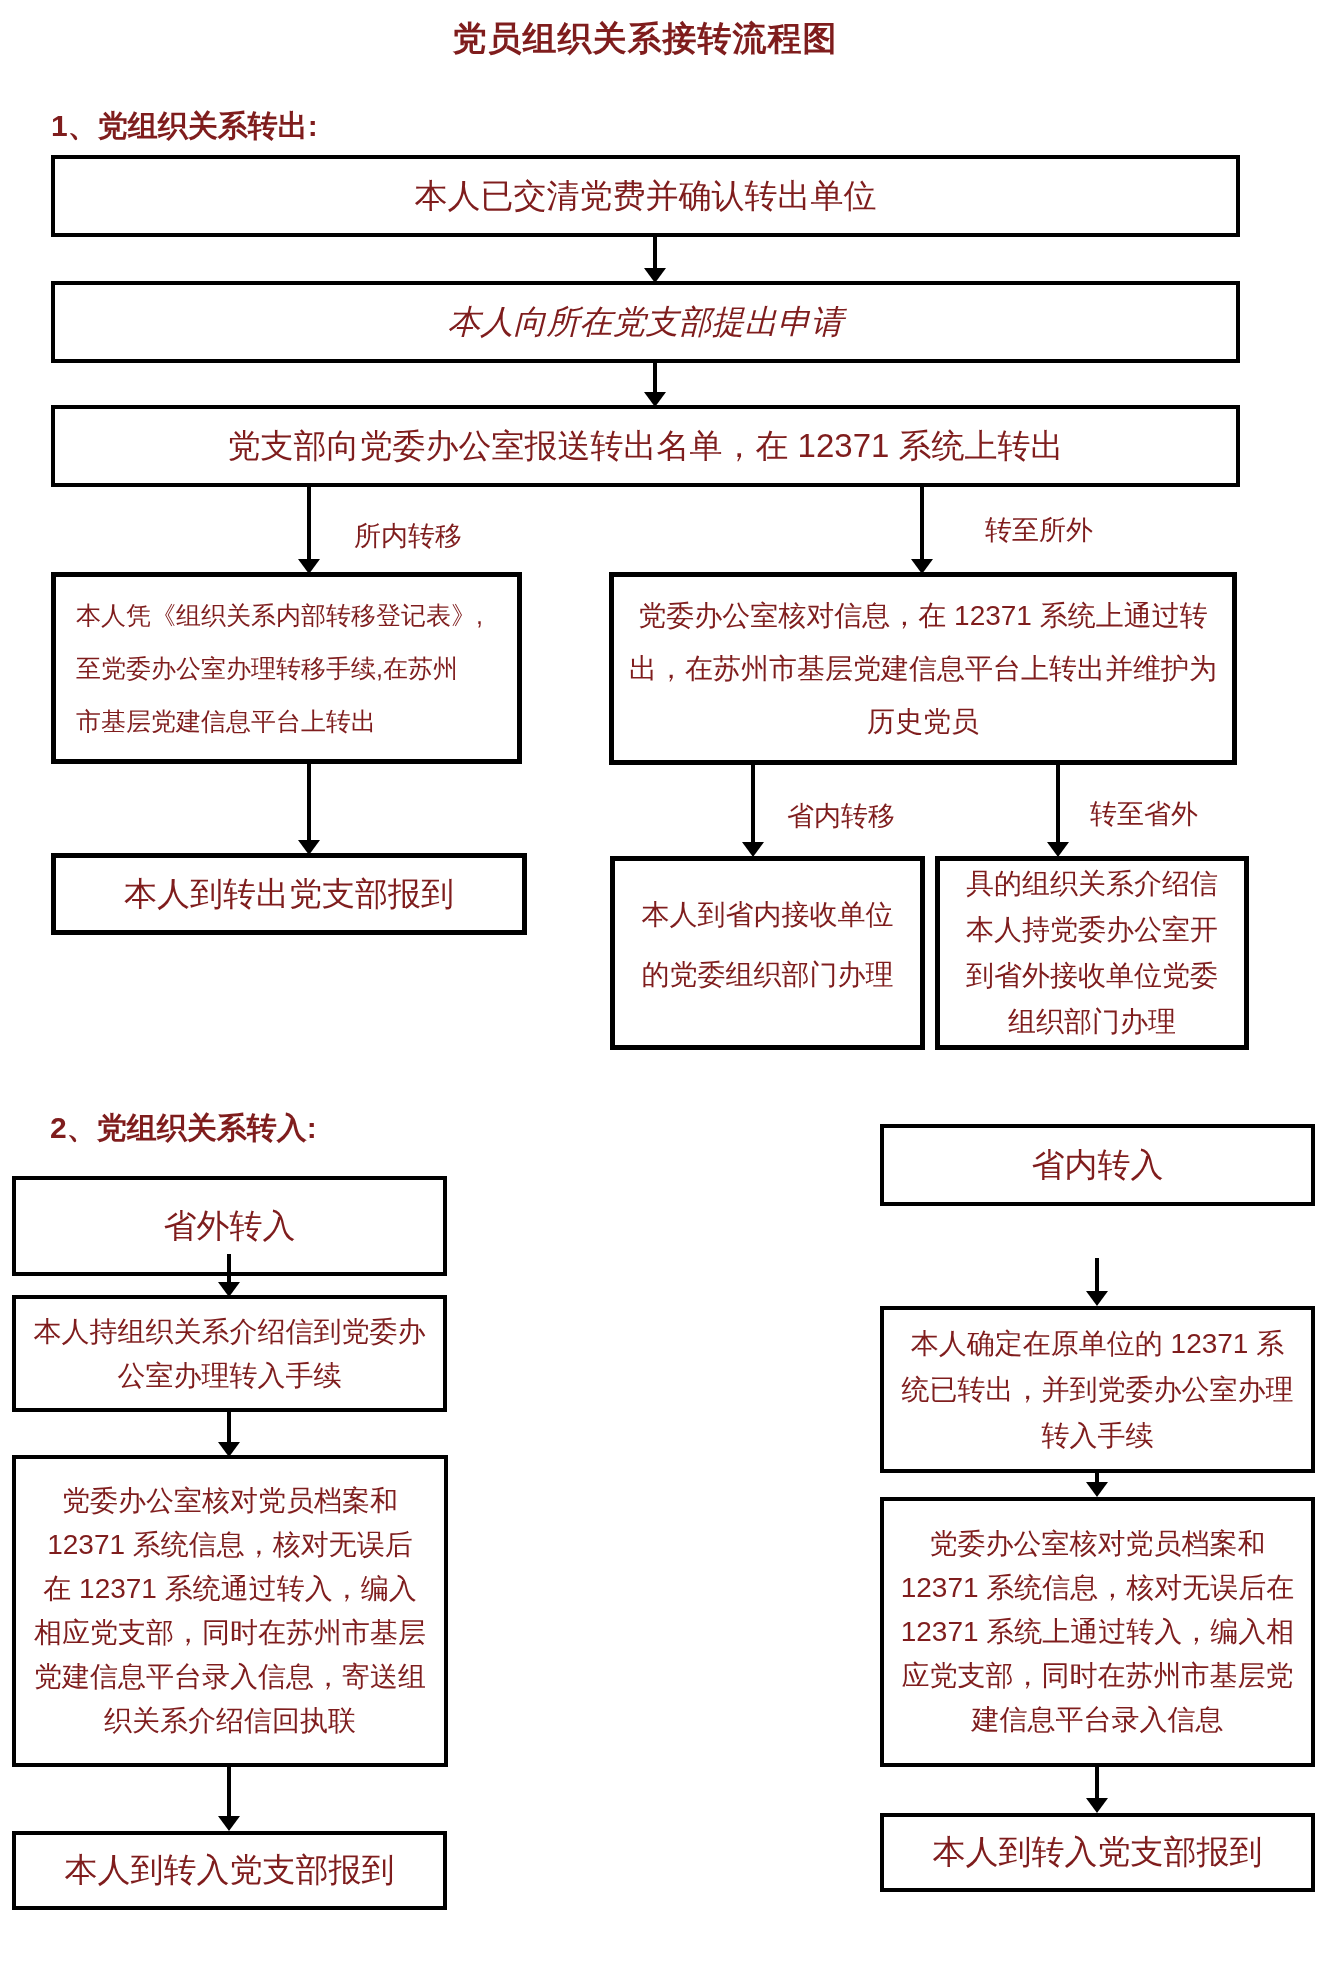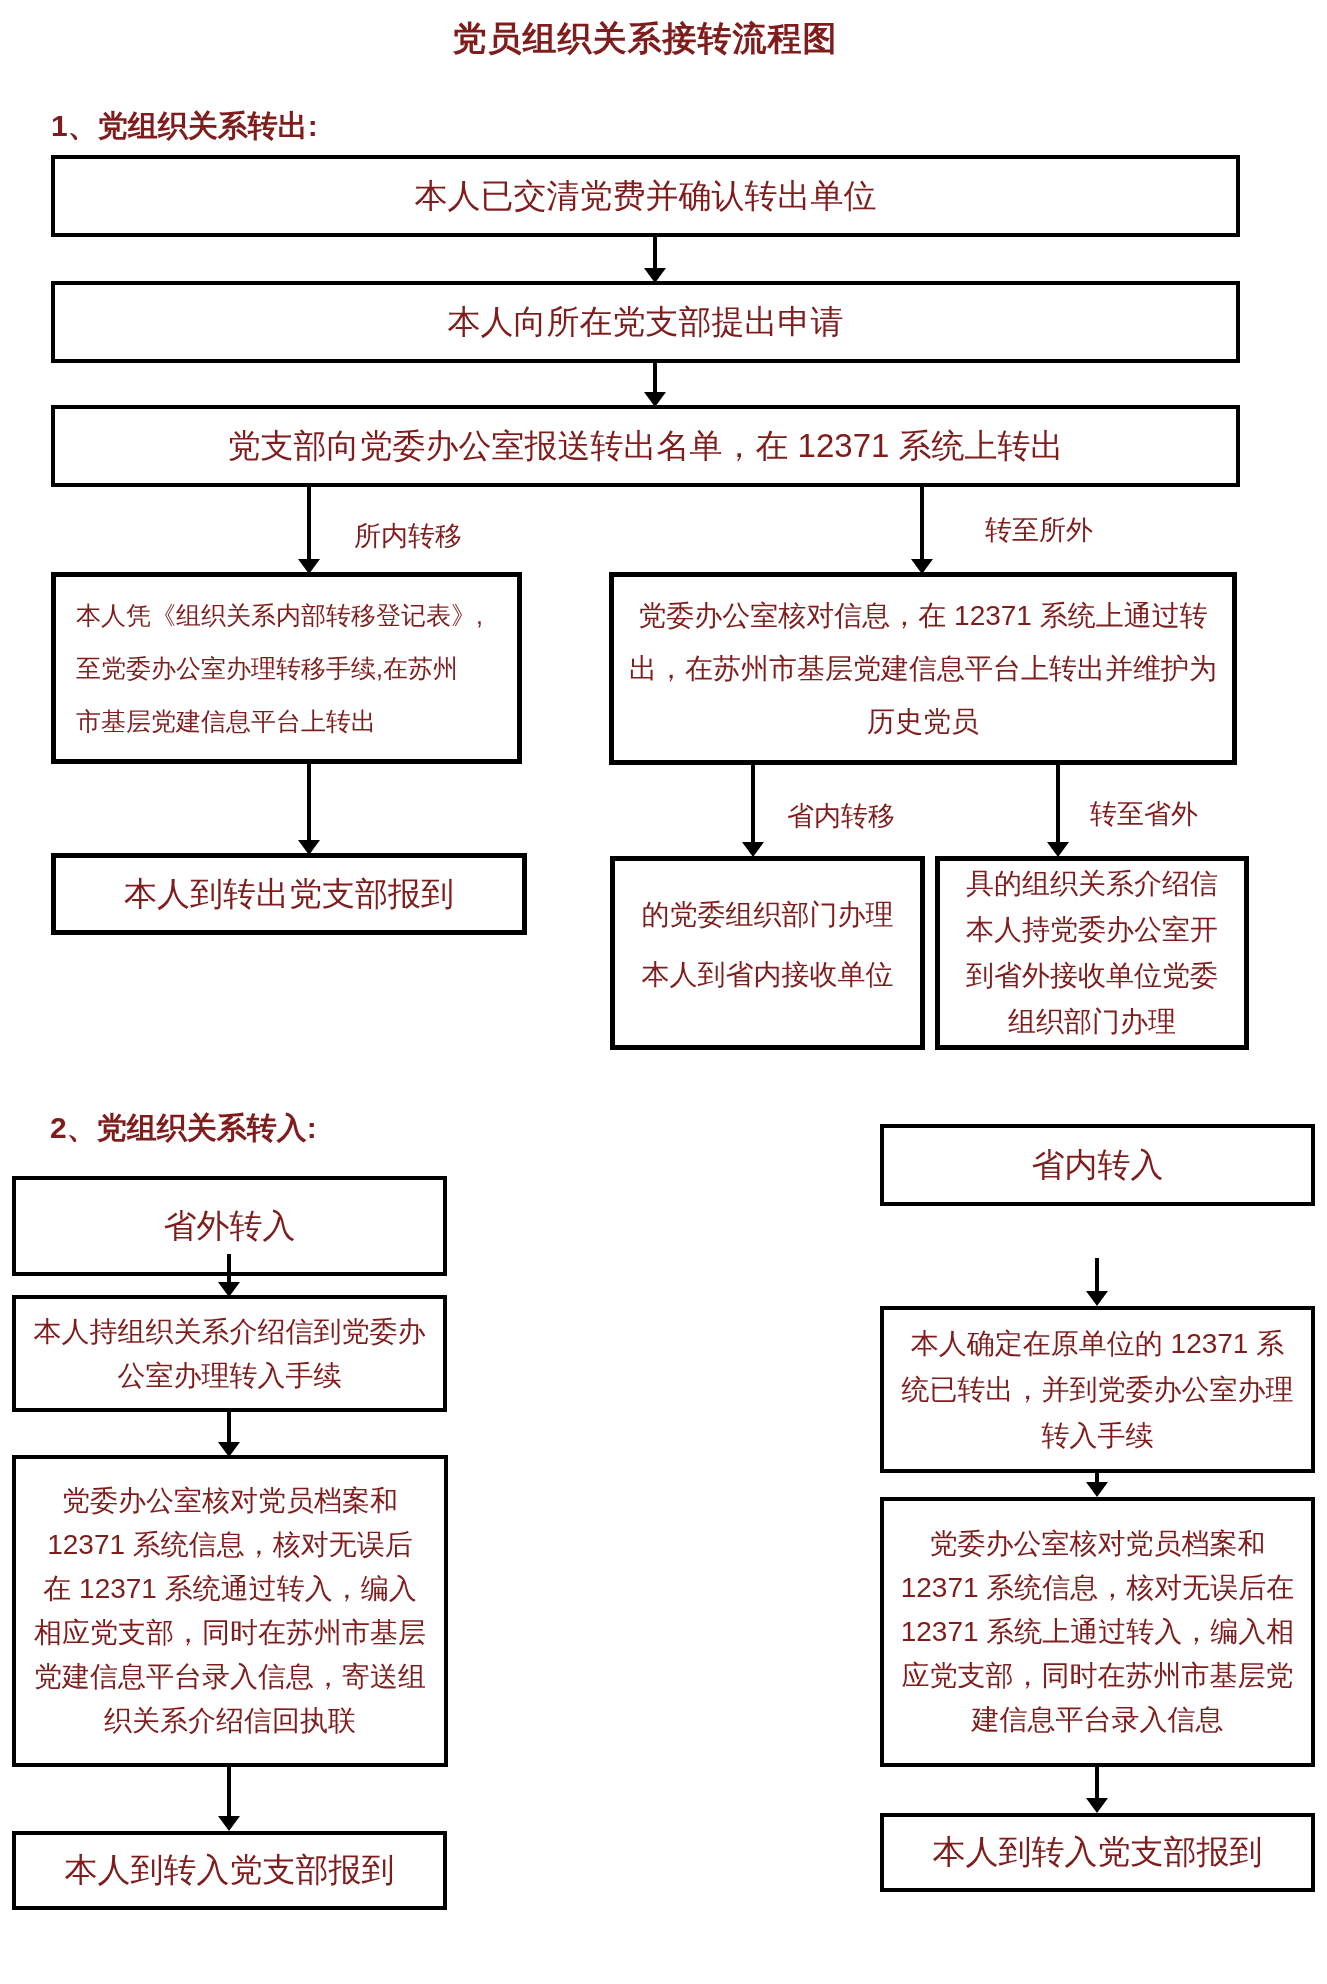--- a/index.html
+++ b/index.html
@@ -43,21 +43,21 @@
   <div class="doc-title">党员组织关系接转流程图</div>
 
   <div class="heading" style="left:51px; top:106px;">1、党组织关系转出:</div>
 
   <div class="box fs33" style="left:51px; top:155px; width:1189px; height:82px;">
     <div class="line">本人已交清党费并确认转出单位</div>
   </div>
 
   <div class="varrow" style="left:644px; top:237px; height:46px;"></div>
 
-  <div class="box fs33" style="left:51px; top:281px; width:1189px; height:82px;">
+  <div class="box fs33" style="left:51px; top:281px; width:1189px; height:82px;font-style:italic;">
     <div class="line">本人向所在党支部提出申请</div>
   </div>
 
   <div class="varrow" style="left:644px; top:363px; height:44px;"></div>
 
   <div class="box fs33" style="left:51px; top:405px; width:1189px; height:82px;">
     <div class="line">党支部向党委办公室报送转出名单，在 12371 系统上转出</div>
   </div>
 
   <div class="varrow" style="left:298px; top:487px; height:87px;"></div>
@@ -84,22 +84,22 @@
     <div class="line">本人到转出党支部报到</div>
   </div>
 
   <div class="varrow" style="left:742px; top:765px; height:92px;"></div>
   <div class="blabel" style="left:787px; top:798px;">省内转移</div>
 
   <div class="varrow" style="left:1047px; top:765px; height:92px;"></div>
   <div class="blabel" style="left:1090px; top:796px;">转至省外</div>
 
   <div class="box thick fs28" style="left:610px; top:856px; width:315px; height:194px; justify-content:flex-start; padding-top:24px; line-height:60px;">
+    <div class="line">本人到省内接收单位</div>
     <div class="line">的党委组织部门办理</div>
-    <div class="line">本人到省内接收单位</div>
   </div>
 
   <div class="box thick fs28" style="left:935px; top:856px; width:314px; height:194px; line-height:46px;">
     <div class="line">具的组织关系介绍信</div>
     <div class="line">本人持党委办公室开</div>
     <div class="line">到省外接收单位党委</div>
     <div class="line">组织部门办理</div>
   </div>
 
   <div class="heading" style="left:50px; top:1108px;">2、党组织关系转入:</div>

